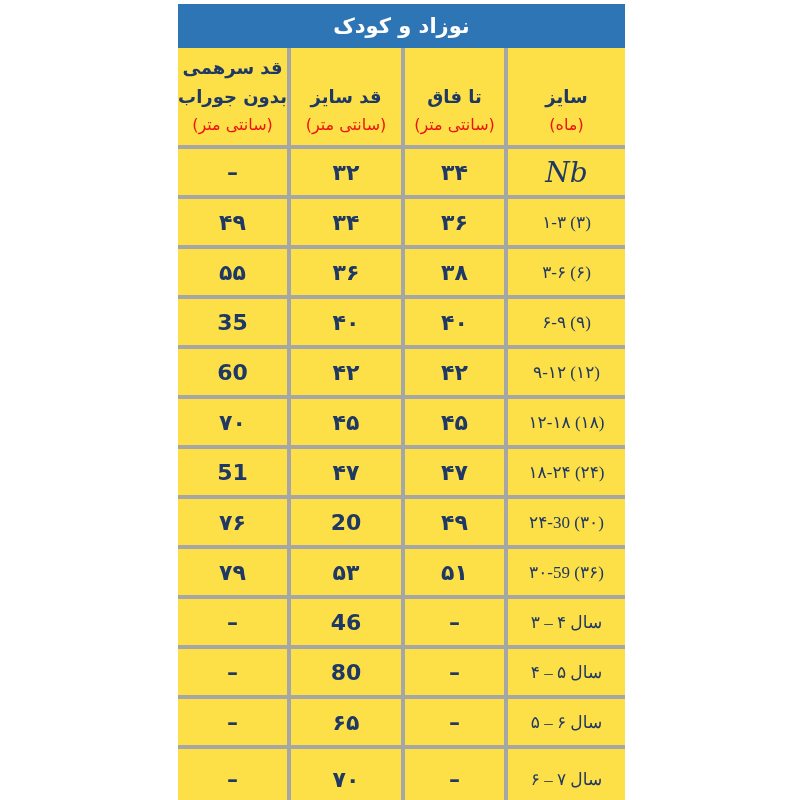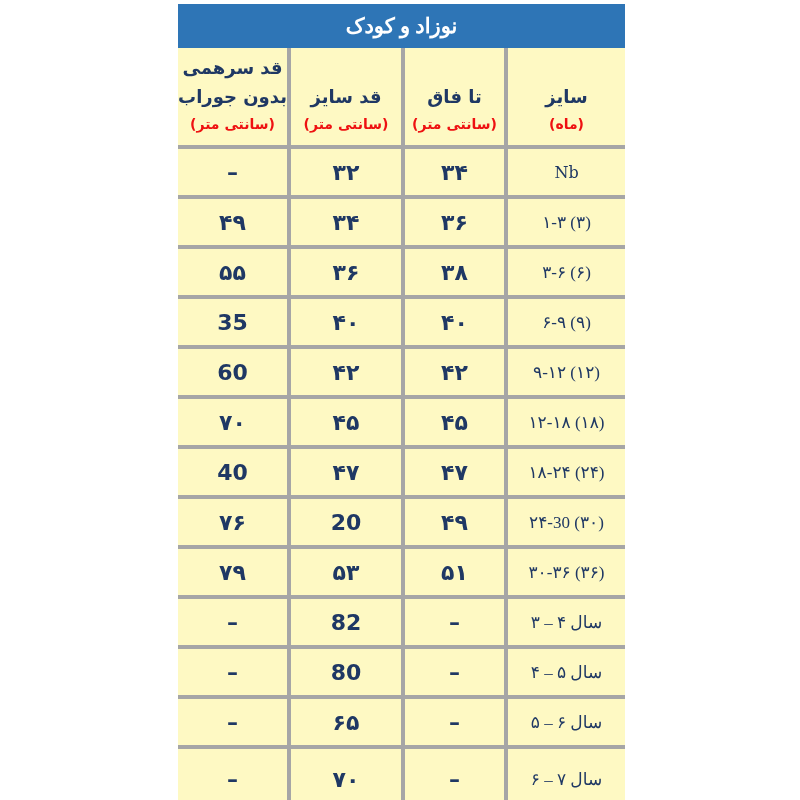--- a/index.html
+++ b/index.html
@@ -3,37 +3,37 @@
 <meta charset="utf-8">
 <style>
   html,body{margin:0;padding:0;}
   body{
     width:800px;height:800px;background:#ffffff;overflow:hidden;position:relative;
     font-family:"DejaVu Sans",sans-serif;
   }
   .sheet{position:absolute;left:178px;top:4px;width:447px;}
   .title-bar{
     background:#2E75B6;height:44px;display:flex;align-items:center;justify-content:center;
-    color:#ffffff;font-weight:bold;font-size:21px;font-family:Liberation Serif, serif;
+    color:#ffffff;font-weight:bold;font-size:21px;
   }
   table{border-collapse:collapse;table-layout:fixed;width:447px;direction:rtl;}
-  th,td{border:4px solid #A6A6A6;text-align:center;padding:0;background:#fef9c3;}
+  th,td{border:4px solid #A6A6A6;text-align:center;padding:0;background:#fde047;}
   tr > *:first-child{border-right:none;}
   tr > *:last-child{border-left:none;}
   thead th{border-top:none;height:90px;vertical-align:bottom;padding-bottom:7px;}
   tbody tr{height:50px;}
   tbody tr:last-child{height:62px;}
   tbody tr:last-child td{border-bottom:none;}
   .h-label{color:#1F3864;font-weight:bold;font-size:18px;line-height:29px;white-space:nowrap;}
-  .h-unit{color:#EE1111;font-weight:bold;font-size:14px;line-height:27px;white-space:nowrap;}
+  .h-unit{color:#EE1111;font-weight:normal;font-size:16px;line-height:27px;white-space:nowrap;}
   td.num{color:#1F3864;font-weight:bold;font-size:22px;}
   td.size-cell{color:#1F3864;font-size:17px;}
   .ltr{direction:ltr;unicode-bidi:isolate;white-space:nowrap;font-family:Liberation Serif, serif;}
   tbody tr:first-child td.size-cell .ltr{
-    font-family:"DejaVu Serif",serif;font-size:16px;
+    font-style:italic;font-family:"DejaVu Serif",serif;font-size:28px;
   }
 </style>
 </head>
 <body>
 
 <div class="sheet">
   <div class="title-bar">
     <span>نوزاد و کودک</span>
   </div>
 
@@ -99,38 +99,38 @@
       <tr>
         <td class="size-cell"><span class="ltr" dir="ltr">۱۲-۱۸ (۱۸)</span></td>
         <td class="num">۴۵</td>
         <td class="num">۴۵</td>
         <td class="num">۷۰</td>
       </tr>
       <tr>
         <td class="size-cell"><span class="ltr" dir="ltr">۱۸-۲۴ (۲۴)</span></td>
         <td class="num">۴۷</td>
         <td class="num">۴۷</td>
-        <td class="num">40</td>
+        <td class="num">51</td>
       </tr>
       <tr>
         <td class="size-cell"><span class="ltr" dir="ltr">۲۴-30 (۳۰)</span></td>
         <td class="num">۴۹</td>
         <td class="num">20</td>
         <td class="num">۷۶</td>
       </tr>
       <tr>
-        <td class="size-cell"><span class="ltr" dir="ltr">۳۰-۳۶ (۳۶)</span></td>
+        <td class="size-cell"><span class="ltr" dir="ltr">۳۰-59 (۳۶)</span></td>
         <td class="num">۵۱</td>
         <td class="num">۵۳</td>
         <td class="num">۷۹</td>
       </tr>
       <tr>
         <td class="size-cell"><span class="ltr" dir="ltr">۳ – ۴ سال</span></td>
         <td class="num">–</td>
-        <td class="num">82</td>
+        <td class="num">46</td>
         <td class="num">–</td>
       </tr>
       <tr>
         <td class="size-cell"><span class="ltr" dir="ltr">۴ – ۵ سال</span></td>
         <td class="num">–</td>
         <td class="num">80</td>
         <td class="num">–</td>
       </tr>
       <tr>
         <td class="size-cell"><span class="ltr" dir="ltr">۵ – ۶ سال</span></td>

